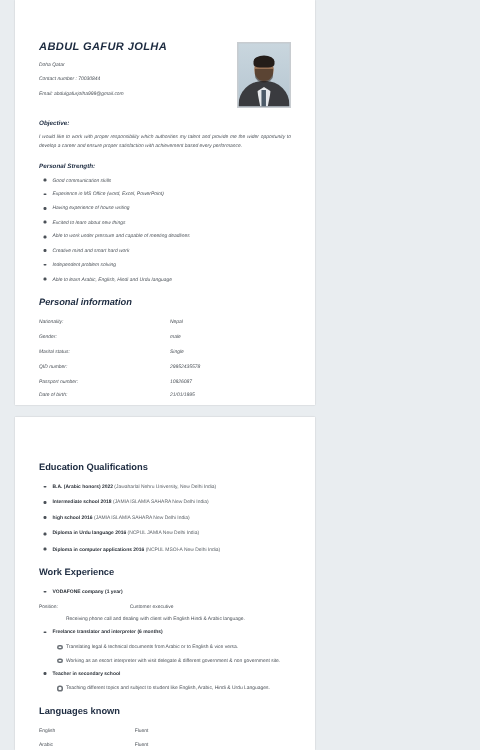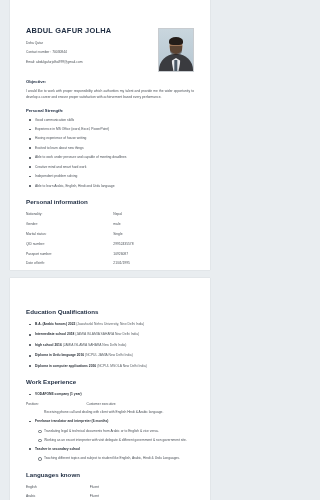--- a/index.html
+++ b/index.html
@@ -21,21 +21,21 @@
     position: relative;
   }
   .page {
     position: absolute;
     left: 10px;
     width: 200px;
     background: #ffffff;
     box-shadow: 0 0 1px rgba(0,0,0,0.18);
     overflow: hidden;
   }
-  #page-1 { top: 0px; height: 270px; }
+  #page-1 { top: 0px; height: 270px; font-style: italic; }
   #page-2 { top: 278px; height: 222px; }
 
   .page-inner { padding: 0 16px; }
   #page-1 .page-inner { padding-top: 26px; }
   #page-2 .page-inner { padding-top: 30px; }
 
   
   .hdr {
     display: flex;
     justify-content: space-between;

